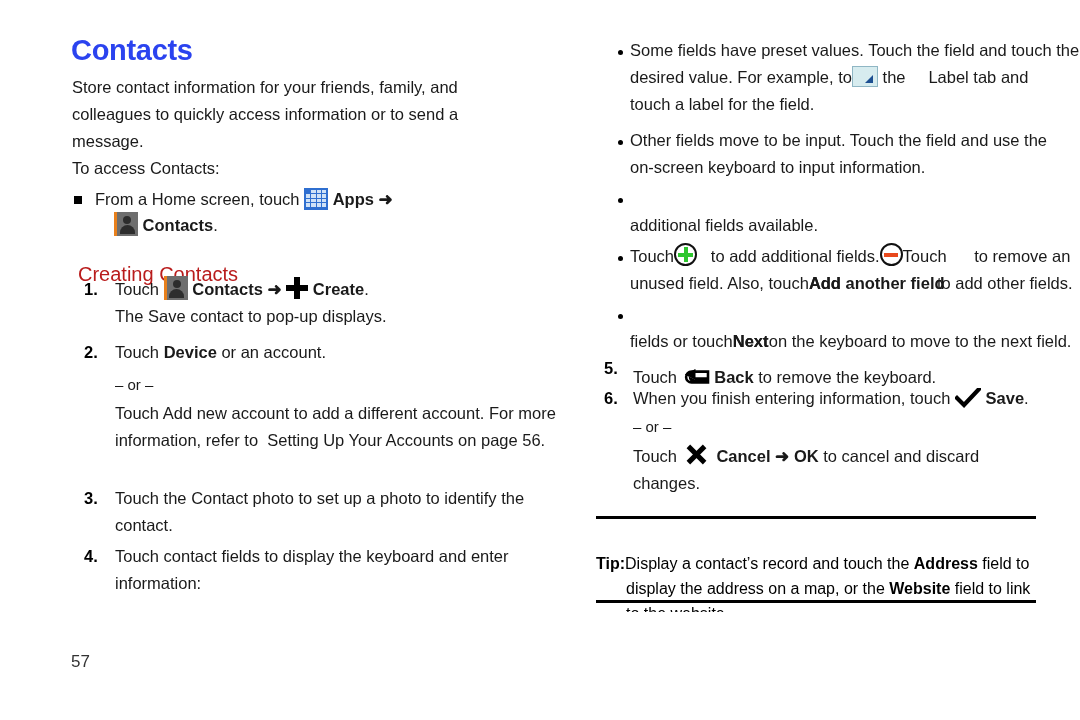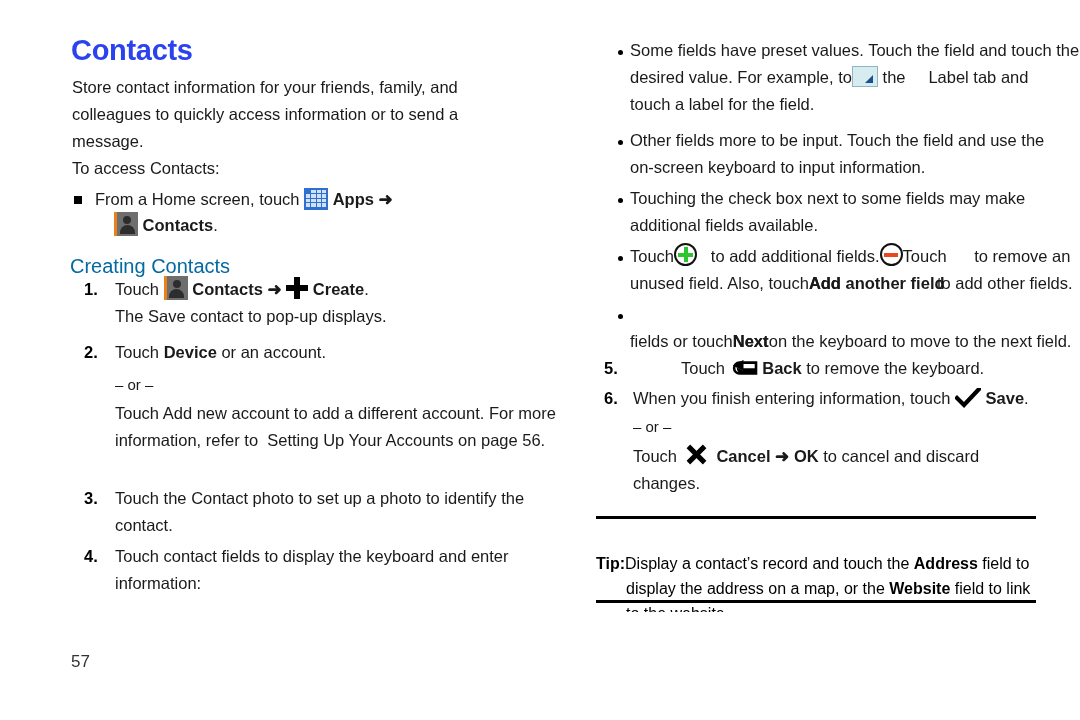--- a/index.html
+++ b/index.html
@@ -38,22 +38,22 @@
     letter-spacing: -0.3px;
     margin: 0;
     position: absolute;
     top: 34px;
     left: 11px;
     white-space: nowrap;
   }
   .h2 {
     font-size: 20px;
     font-weight: normal;
-    color: #0369a1;
-    margin: 8px;
+    color: #b91c1c;
+    margin: 16px;
     position: absolute;
     top: 247px;
     left: 2px;
     white-space: nowrap;
   }
 
   
   .tb {
     position: absolute;
     font-size: 16.5px;
@@ -317,42 +317,41 @@
   <div class="col col-right">
 
     <div class="dot" style="top:50px; left:22px;"></div>
     <div class="tb nowrap" style="top:37px; left:34px;">Some fields have preset values. Touch the field and touch the</div>
     <div class="tb nowrap" style="top:64px; left:34px;">
       <span>desired value. For example, to</span><span class="ico ico-dropbox"></span><span>&nbsp;</span><span>the</span><span>&nbsp;&nbsp;&nbsp;&nbsp;&nbsp;</span><span>Label tab and</span>
     </div>
     <div class="tb nowrap" style="top:91px; left:34px;">touch a label for the field.</div>
 
     <div class="dot" style="top:140px; left:22px;"></div>
-    <div class="tb nowrap" style="top:127px; left:34px;">Other fields more to be input. Touch the field and use the</div>
+    <div class="tb nowrap" style="top:127px; left:34px;">Other fields move to be input. Touch the field and use the</div>
     <div class="tb nowrap" style="top:154px; left:34px;">on-screen keyboard to input information.</div>
 
     <div class="dot" style="top:198px; left:22px;"></div>
-    <div class="tb nowrap" style="top:185px; left:34px;">Touching the check box next to some fields may make</div>
     <div class="tb nowrap" style="top:212px; left:34px;">additional fields available.</div>
 
     <div class="dot" style="top:256px; left:22px;"></div>
     <div class="tb nowrap" style="top:243px; left:34px;">
       <span>Touch</span><span class="ico ico-cplus"></span><span>&nbsp;&nbsp;&nbsp;</span><span>to add additional fields.</span><span class="ico ico-cminus"></span><span>Touch</span><span>&nbsp;&nbsp;&nbsp;&nbsp;&nbsp;&nbsp;</span><span>to remove an</span>
     </div>
     <div class="tb nowrap" style="top:270px; left:34px;">
       <span>unused field. Also, touch</span><span class="overlap" style="display:inline-block; width:128px; vertical-align:top;"><span class="ov-abs b">Add</span><span class="ov-abs b">Add another field</span></span><span>to add other fields.</span>
     </div>
 
     <div class="dot" style="top:314px; left:22px;"></div>
     <div class="tb nowrap" style="top:328px; left:34px;">
       <span>fields or touch</span><span class="overlap" style="display:inline-block; width:36px; vertical-align:top;"><span class="ov-abs b">Next</span><span class="ov-abs b">Next</span></span><span>on the keyboard to move to the next field.</span>
     </div>
 
     <div class="num" style="top:355px; left:8px;">5.</div>
-    <div class="tb nowrap" style="top:355px; left:37px;margin-left:48px;">
+    <div class="tb nowrap" style="top:364px; left:37px;">
       <span>Touch</span><span>&nbsp;</span><span class="ico ico-back"><svg width="28" height="16" viewBox="0 0 28 16">
             <path d="M26 13 H10 A5.5 5.5 0 0 1 10 3 H13 V0.5 L3 5.5 L13 10.5 V8 H10 A0.7 0.7 0 0 0 10 8.2 H26 Z" fill="#000"></path>
             <path d="M9.5 2.6 H26 V13.4 H9.5 A5.4 5.4 0 0 1 9.5 2.6 Z" fill="none" stroke="#000" stroke-width="2.6"></path>
             <path d="M13.5 0 L13.5 11 L3 5.5 Z" fill="#000"></path>
           </svg></span><span>&nbsp;</span><span class="b">Back</span><span>&nbsp;</span><span>to remove the keyboard.</span>
     </div>
 
     <div class="num" style="top:385px; left:8px;">6.</div>
     <div class="tb nowrap" style="top:385px; left:37px;">
       <span>When you finish entering information, touch</span><span>&nbsp;</span><span class="ico ico-check"><svg width="26" height="20" viewBox="0 0 26 20">

